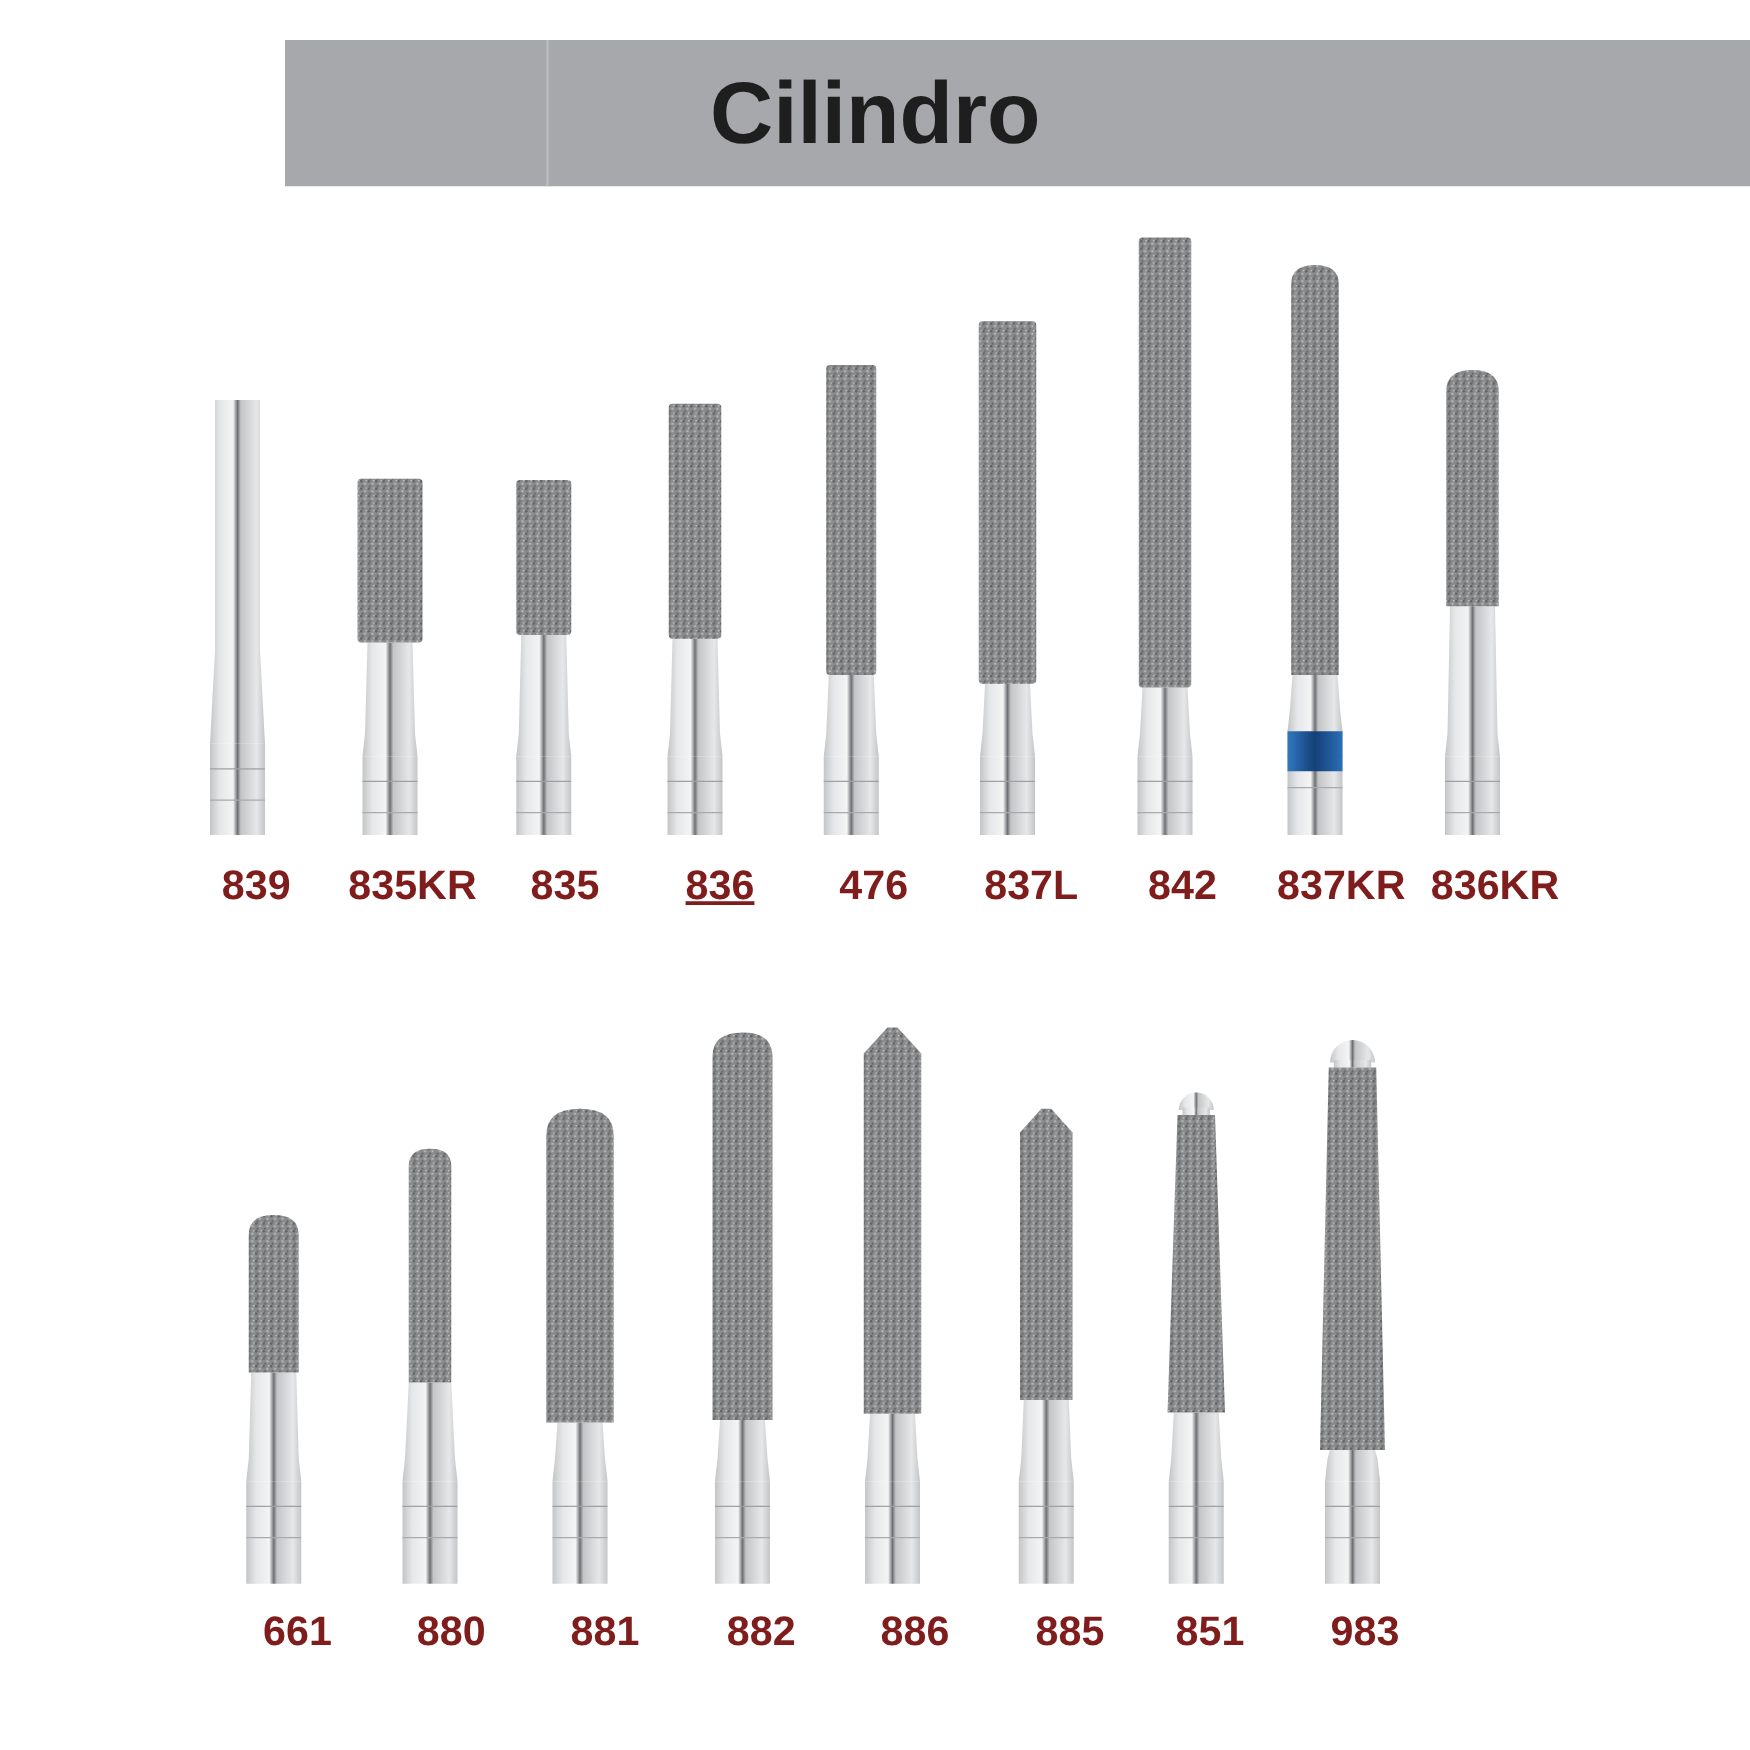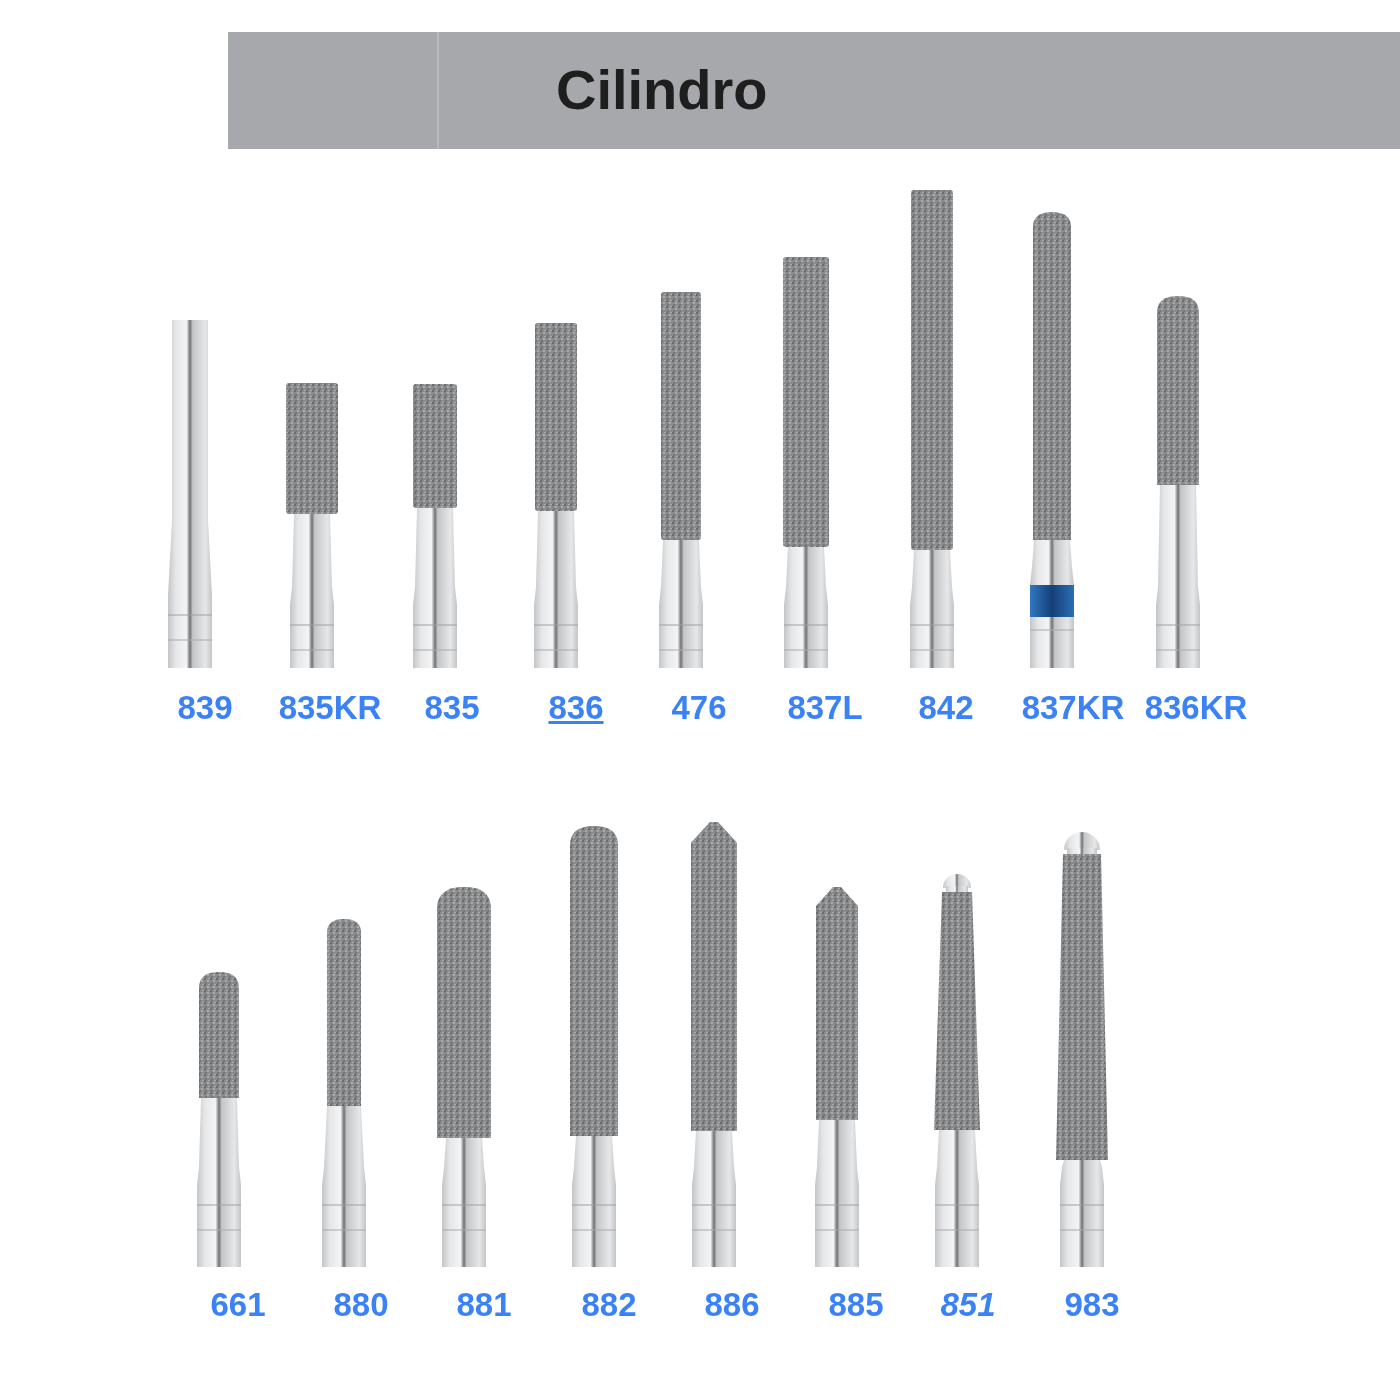--- a/index.html
+++ b/index.html
@@ -1,22 +1,22 @@
 <!DOCTYPE html>
 <html><head>
 <meta charset="utf-8">
 <style>
   html, body { margin:0; padding:0; background:#ffffff; }
   body { width:1400px; height:1400px; position:relative; overflow:hidden; font-family:"Liberation Sans", sans-serif; }
   .header-bar { position:absolute; left:228px; top:32px; width:1172px; height:117px; background:#a7a8ab; }
   .header-divider { position:absolute; left:437px; top:32px; width:2px; height:117px; background:#b9babd; }
-  .header-title { position:absolute; left:556px; top:40px; font-size:56px; font-weight:bold; color:#1e1e1e; letter-spacing:0px; line-height:100px; }
+  .header-title { position:absolute; left:568px; top:40px; font-size:70px; font-weight:bold; color:#1e1e1e; letter-spacing:0px; line-height:100px; }
   .bur { position:absolute; }
   .bur svg { position:absolute; left:0; top:0; overflow:visible; }
-  .bur-label { position:absolute; font-size:33px; font-weight:bold; color:#3b82f6; white-space:nowrap; transform:translateX(-50%); line-height:36px; }
+  .bur-label { position:absolute; font-size:33px; font-weight:bold; color:#7f1d1d; white-space:nowrap; transform:translateX(-50%); line-height:36px; }
 </style>
 </head>
 <body>
 
 <div class="header-bar"></div>
 <div class="header-divider"></div>
 <div class="header-title">Cilindro</div>
 
 <div id="catalog">
     <div class="bur" style="left: 0px; top: 0px;">
@@ -645,21 +645,21 @@
         <rect x="946" y="886" width="22" height="6" fill="url(#steel)"></rect>
         <path d="M942,892 L972,892 L980,1130 L934,1130 Z" fill="url(#grit)"></path>
         <defs>
           <linearGradient id="hs1_6" x1="0" x2="1">
             <stop offset="0" stop-color="#000" stop-opacity="0.15"></stop>
             <stop offset="0.35" stop-color="#fff" stop-opacity="0.08"></stop>
             <stop offset="1" stop-color="#000" stop-opacity="0.18"></stop>
           </linearGradient>
         </defs>
       </svg>
-      <div class="bur-label" style="left: 968px; top: 1287px; font-style: italic;">851</div>
+      <div class="bur-label" style="left: 968px; top: 1287px;">851</div>
     </div>
     <div class="bur" style="left: 0px; top: 0px;">
       <svg width="1400" height="1400" style="pointer-events: none;">
     <defs>
       <linearGradient id="steel" x1="0" x2="1" y1="0" y2="0">
         <stop offset="0" stop-color="#c4c5c7"></stop>
         <stop offset="0.18" stop-color="#e6e7e8"></stop>
         <stop offset="0.42" stop-color="#f4f4f5"></stop>
         <stop offset="0.5" stop-color="#6f7073"></stop>
         <stop offset="0.56" stop-color="#c4c5c7"></stop>

